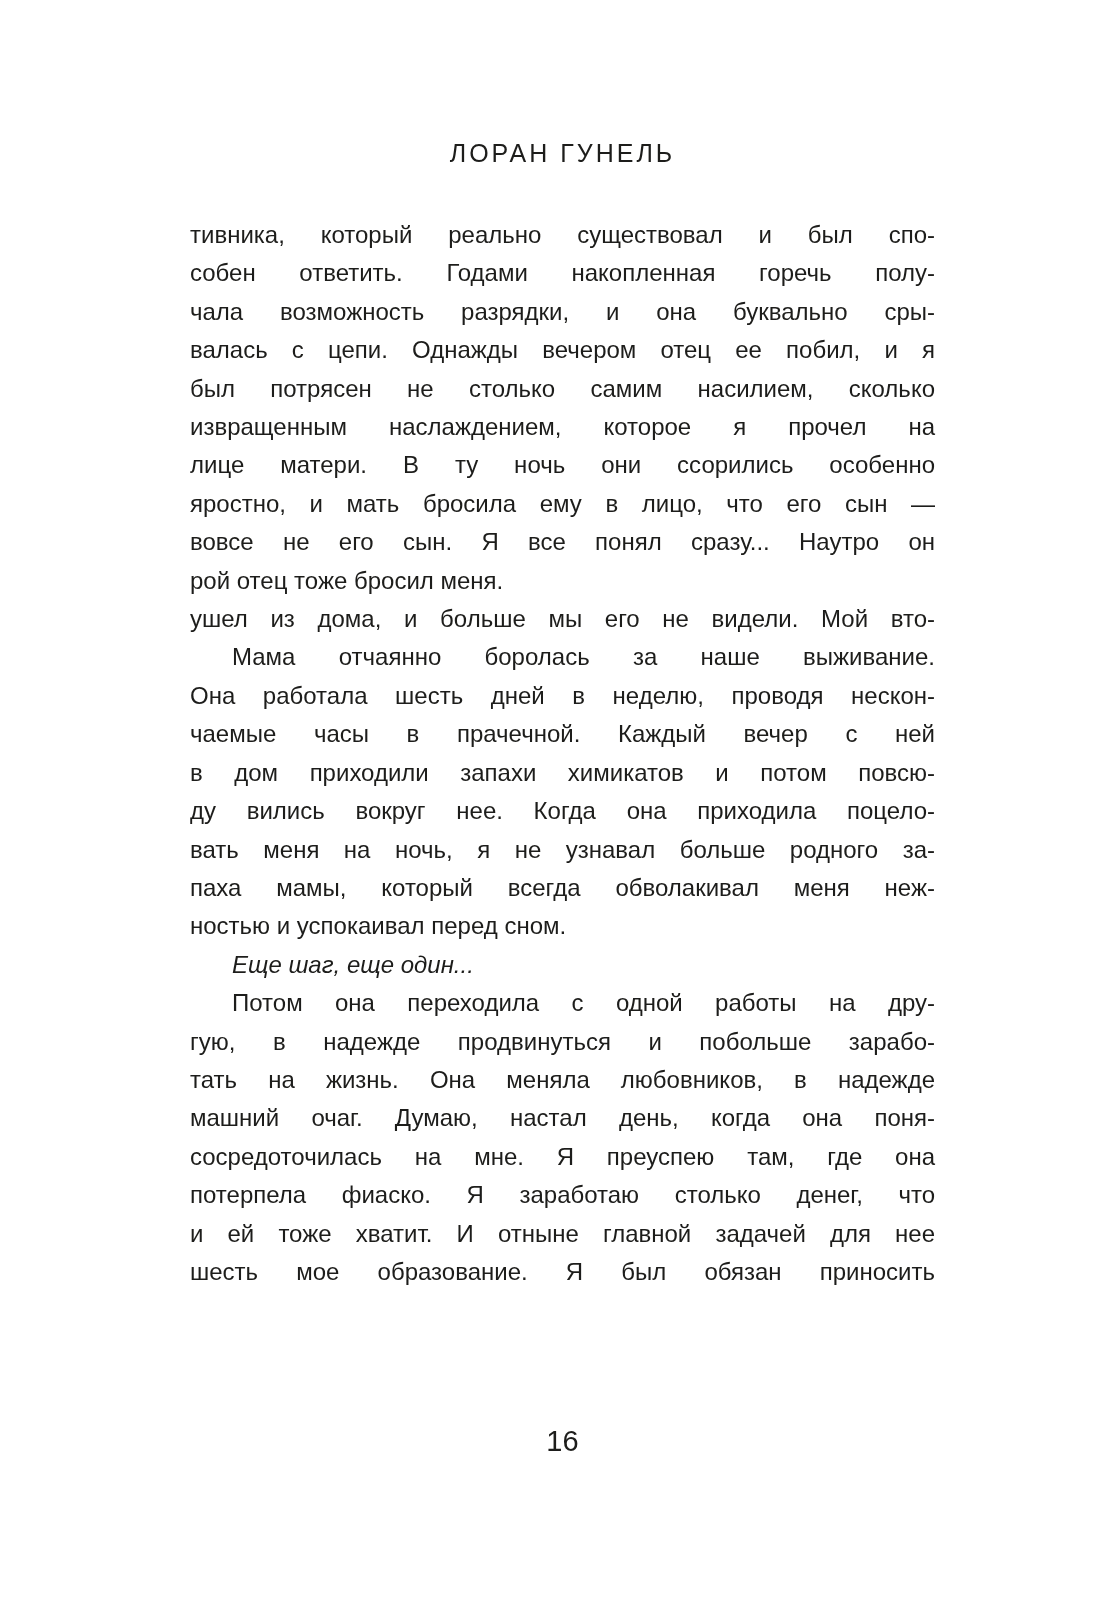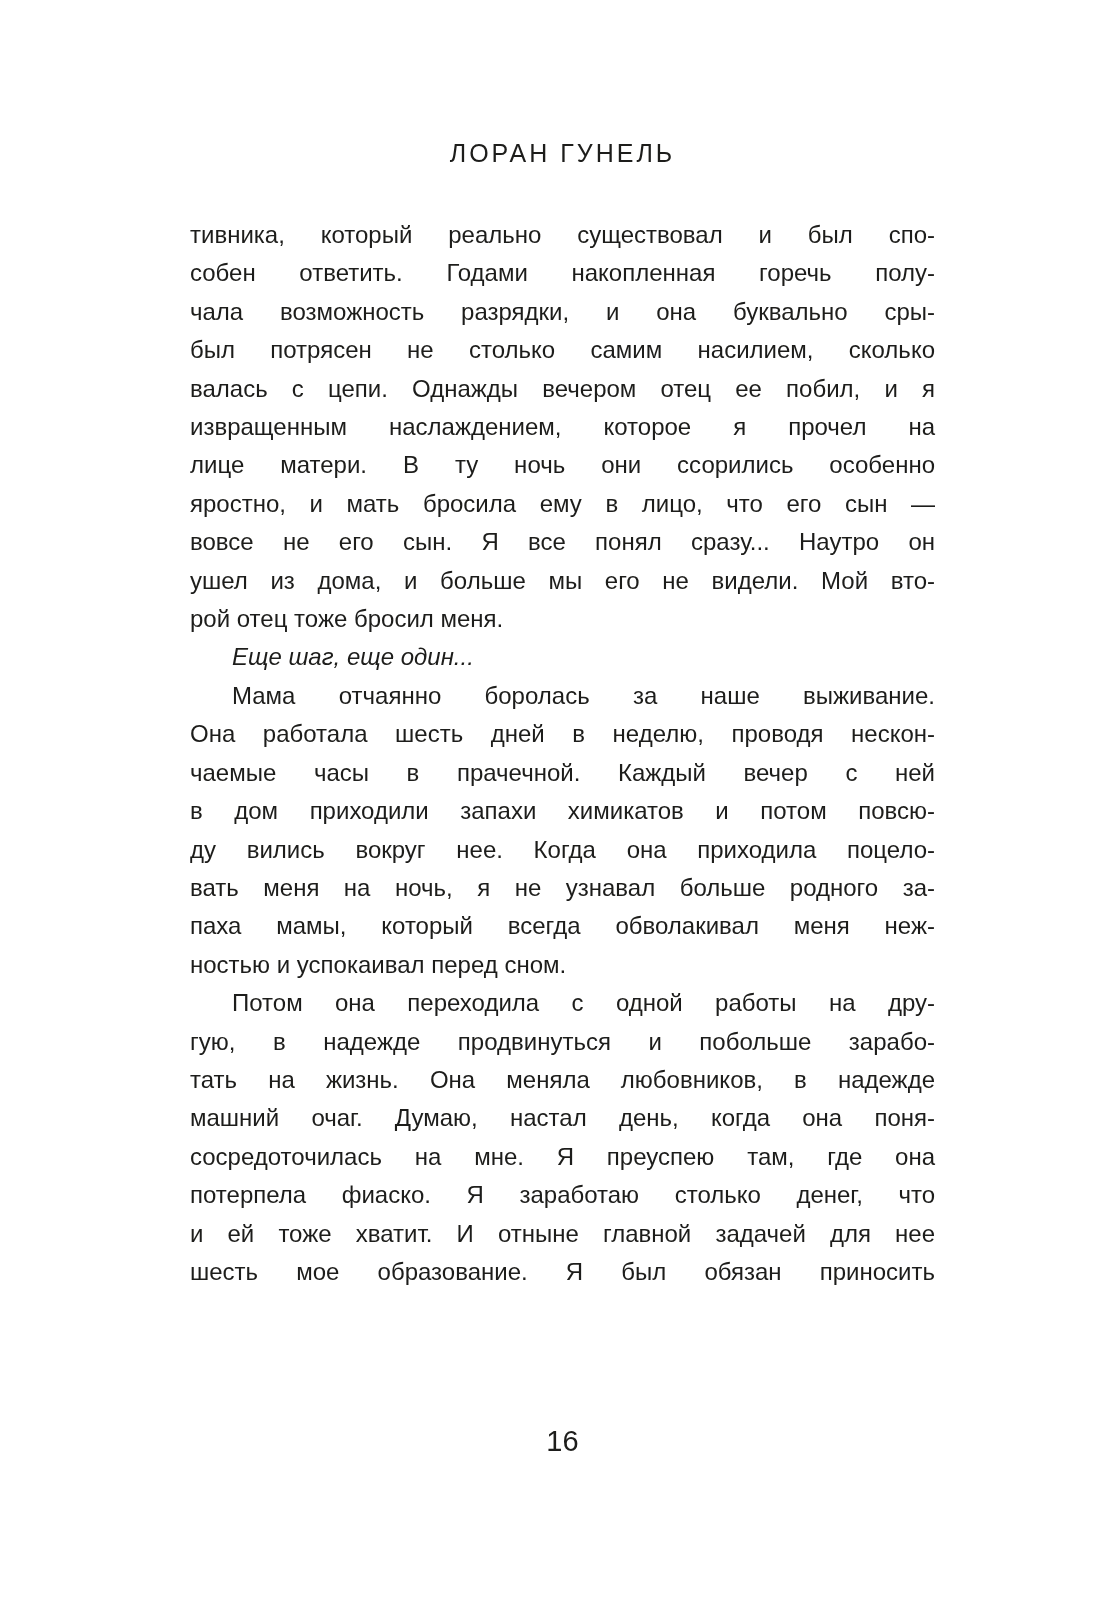--- a/index.html
+++ b/index.html
@@ -60,41 +60,41 @@
 <body>
 
 <div class="page" style="color: rgb(29, 29, 27); background: rgb(255, 255, 255);">
   <div class="running-head">ЛОРАН ГУНЕЛЬ</div>
 
   <div class="text-block">
       <div class="paragraph">
         <div class="line">тивника, который реально существовал и был спо-</div>
         <div class="line">собен ответить. Годами накопленная горечь полу-</div>
         <div class="line">чала возможность разрядки, и она буквально сры-</div>
+        <div class="line">валась с цепи. Однажды вечером отец ее побил, и я</div>
         <div class="line">был потрясен не столько самим насилием, сколько</div>
-        <div class="line">валась с цепи. Однажды вечером отец ее побил, и я</div>
         <div class="line">извращенным наслаждением, которое я прочел на</div>
         <div class="line">лице матери. В ту ночь они ссорились особенно</div>
         <div class="line">яростно, и мать бросила ему в лицо, что его сын —</div>
         <div class="line">вовсе не его сын. Я все понял сразу... Наутро он</div>
+        <div class="line para-end">рой отец тоже бросил меня.</div>
         <div class="line">ушел из дома, и больше мы его не видели. Мой вто-</div>
-        <div class="line para-end">рой отец тоже бросил меня.</div>
-      </div>
-      <div class="paragraph italic">
-        <div class="line first-indent para-end">Еще шаг, еще один...</div>
       </div>
       <div class="paragraph">
         <div class="line first-indent">Мама отчаянно боролась за наше выживание.</div>
         <div class="line">Она работала шесть дней в неделю, проводя нескон-</div>
         <div class="line">чаемые часы в прачечной. Каждый вечер с ней</div>
         <div class="line">в дом приходили запахи химикатов и потом повсю-</div>
         <div class="line">ду вились вокруг нее. Когда она приходила поцело-</div>
         <div class="line">вать меня на ночь, я не узнавал больше родного за-</div>
         <div class="line">паха мамы, который всегда обволакивал меня неж-</div>
         <div class="line para-end">ностью и успокаивал перед сном.</div>
+      </div>
+      <div class="paragraph italic">
+        <div class="line first-indent para-end">Еще шаг, еще один...</div>
       </div>
       <div class="paragraph">
         <div class="line first-indent">Потом она переходила с одной работы на дру-</div>
         <div class="line">гую, в надежде продвинуться и побольше зарабо-</div>
         <div class="line">тать на жизнь. Она меняла любовников, в надежде</div>
         <div class="line">машний очаг. Думаю, настал день, когда она поня-</div>
         <div class="line">сосредоточилась на мне. Я преуспею там, где она</div>
         <div class="line">потерпела фиаско. Я заработаю столько денег, что</div>
         <div class="line">и ей тоже хватит. И отныне главной задачей для нее</div>
         <div class="line">шесть мое образование. Я был обязан приносить</div>

